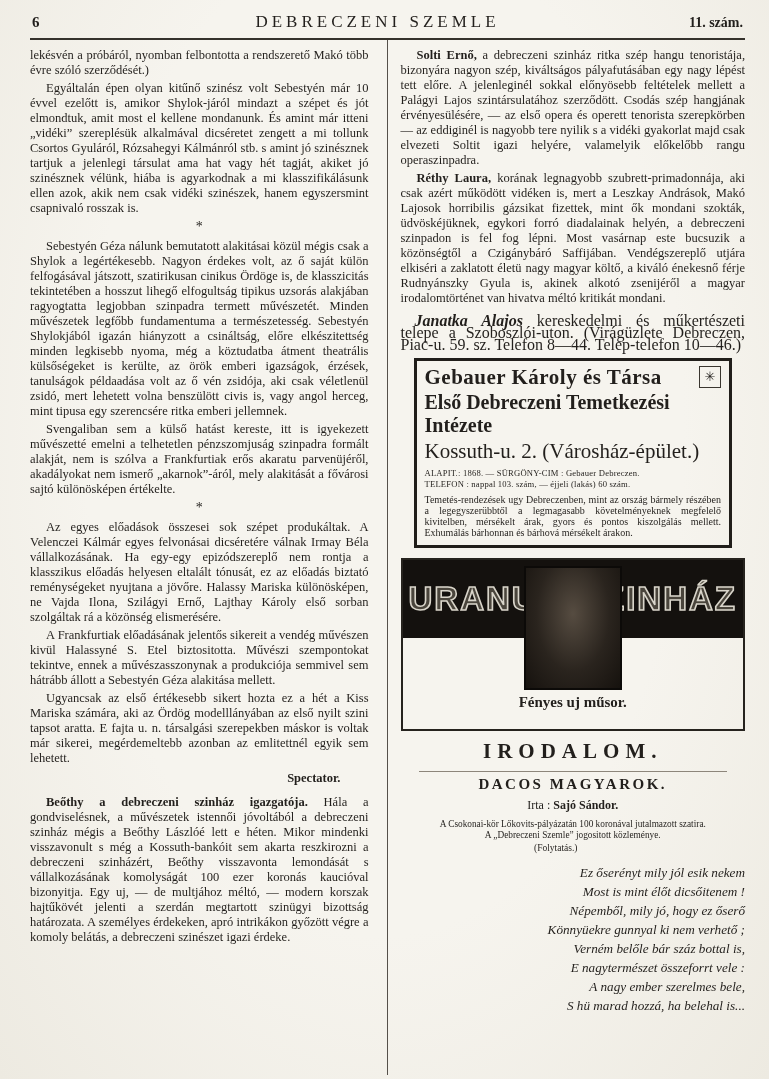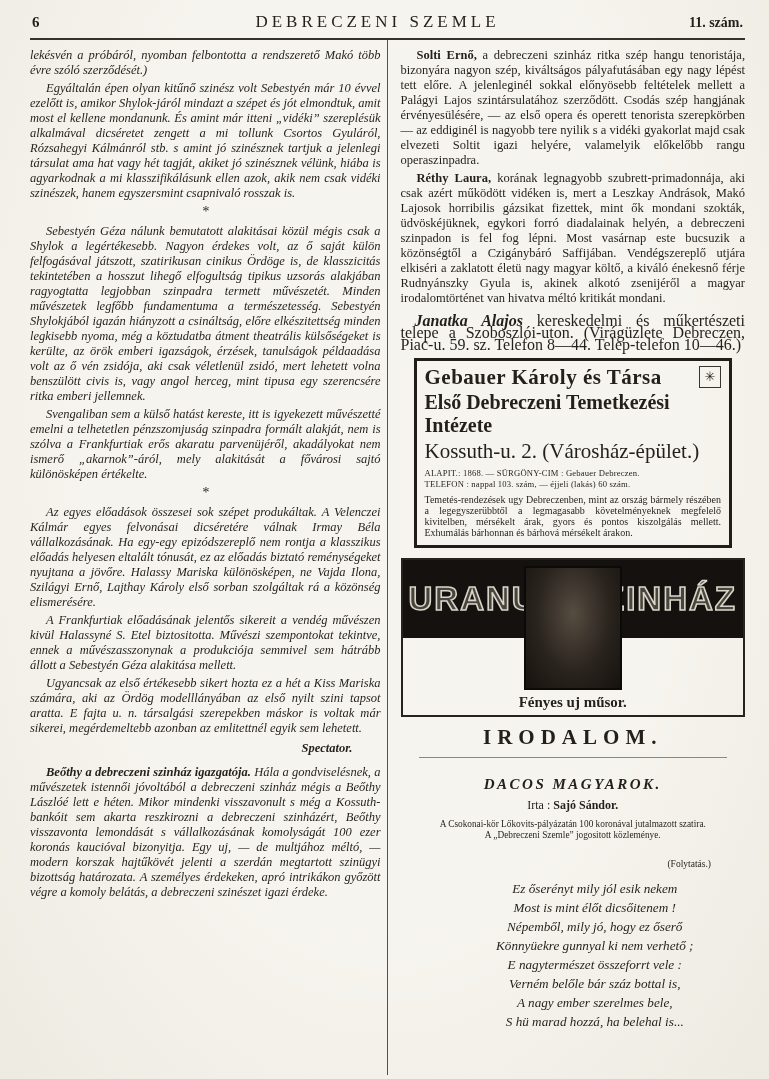--- a/index.html
+++ b/index.html
@@ -16,21 +16,21 @@
   }
   
   .masthead { display:flex; align-items:baseline; justify-content:space-between;
     border-bottom:2px solid #35322c; padding:2px 2px 6px 2px; }
   .pageno { font-size:15px; font-weight:bold; width:70px; }
   .masthead h1 { flex:1; margin:0; text-align:center; font-size:17px; font-weight:normal; letter-spacing:4px; }
   .issue { width:90px; text-align:right; font-size:14px; font-weight:bold; }
   
   .columns { display:flex; height:1035px; }
   .col { width:50%; box-sizing:border-box; padding-top:8px; }
-  .col-left  { padding-right:6px; border-right:1px solid #55504a;font-style:italic; }
+  .col-left  { padding-right:18px; border-right:1px solid #55504a; }
   .col-right { padding-left:13px; }
   .body-p { margin:0 0 3px 0; font-size:12.5px; line-height:15px; text-align:justify; text-indent:16px; }
   .lead-in { font-weight:bold; }
   .sep { text-align:center; font-size:14px; line-height:16px; margin:3px 0 4px; }
   .signature { text-align:right; font-weight:bold; font-size:12.5px; margin:5px 28px 9px 0; }
   
   .janatka { font-size:16px; line-height:12px; text-align:justify; text-indent:14px; margin:9px 0 7px; }
   .janatka .lead-in { font-style:italic; }
   
   .gebauer { border:3px solid #211e1a; padding:5px 8px 7px; margin:2px 13px 10px; }
@@ -46,30 +46,30 @@
   .uranus { border:2px solid #26231e; margin:0 0 8px; }
   .uranus-top { position:relative; height:132px; }
   .uranus-black { height:78px; background:#14110e; display:flex; align-items:center;
     justify-content:space-between; padding:0 6px; }
   .uranus-word { font-size:33px; font-weight:bold; letter-spacing:2px;
     font-family:"Liberation Sans","DejaVu Sans",sans-serif;
     color:#4a453c; -webkit-text-stroke:1.6px #d9d5ca; }
   .uranus-photo { position:absolute; top:6px; left:50%; transform:translateX(-50%);
     width:94px; height:120px; border:2px solid #0c0a08;
     background: radial-gradient(ellipse at 50% 38%, #564c41 0%, #2a241e 55%, #16120e 100%); }
-  .uranus-tagline { text-align:center; font-weight:bold; font-size:15px; padding:2px 0 4px; }
+  .uranus-tagline { text-align:center; font-weight:bold; font-size:15px; padding:2px 0 18px; }
   
   .literature { text-align:center; }
   .lit-heading { margin:4px 18px 0; font-size:21px; font-weight:bold; letter-spacing:6px;
     padding-bottom:7px; border-bottom:1px solid #8d867b; }
-  .poem-title { margin:18px 0 5px; font-size:15px; font-style:italic; letter-spacing:2.5px; font-weight:bold; }
+  .poem-title { margin:4px 0 5px; font-size:15px; letter-spacing:2.5px; font-weight:bold; }
   .byline { font-size:12px; margin-bottom:6px; }
   .note { font-size:9.3px; line-height:11.5px; }
-  .folyt { text-align:right; padding-right:34px; font-size:9.5px; margin-top:17px; }
-  .poem { text-align:center; margin:9px 0 0 44px; font-style:italic; font-size:13.2px; line-height:19px; }
+  .folyt { text-align:center; padding-right:34px; font-size:9.5px; margin-top:1px; }
+  .poem { text-align:right; margin:9px 0 0 44px; font-style:italic; font-size:13.2px; line-height:19px; }
 </style>
 </head>
 <body>
 
 <div class="page">
 
   <header class="masthead">
     <span class="pageno">6</span>
     <h1>DEBRECZENI SZEMLE</h1>
     <span class="issue">11. szám.</span>
@@ -142,22 +142,22 @@
           <strong>Sajó Sándor.</strong>
         </div>
         <div class="note">A Csokonai-kör Lőkovits-pályázatán 100 koronával jutalmazott szatira.</div>
         <div class="note">A „Debreczeni Szemle” jogositott közleménye.</div>
         <div class="note folyt">(Folytatás.)</div>
         <div class="poem">
           <div class="poem-line">Ez őserényt mily jól esik nekem</div>
           <div class="poem-line">Most is mint élőt dicsőitenem !</div>
           <div class="poem-line">Népemből, mily jó, hogy ez őserő</div>
           <div class="poem-line">Könnyüekre gunnyal ki nem verhető ;</div>
+          <div class="poem-line">Verném belőle bár száz bottal is,</div>
           <div class="poem-line">E nagytermészet összeforrt vele :</div>
-          <div class="poem-line">Verném belőle bár száz bottal is,</div>
           <div class="poem-line">A nagy ember szerelmes bele,</div>
           <div class="poem-line">S hü marad hozzá, ha belehal is...</div>
         </div>
       </div>
 
     </section>
   </div>
 </div>
 
 </body></html>

